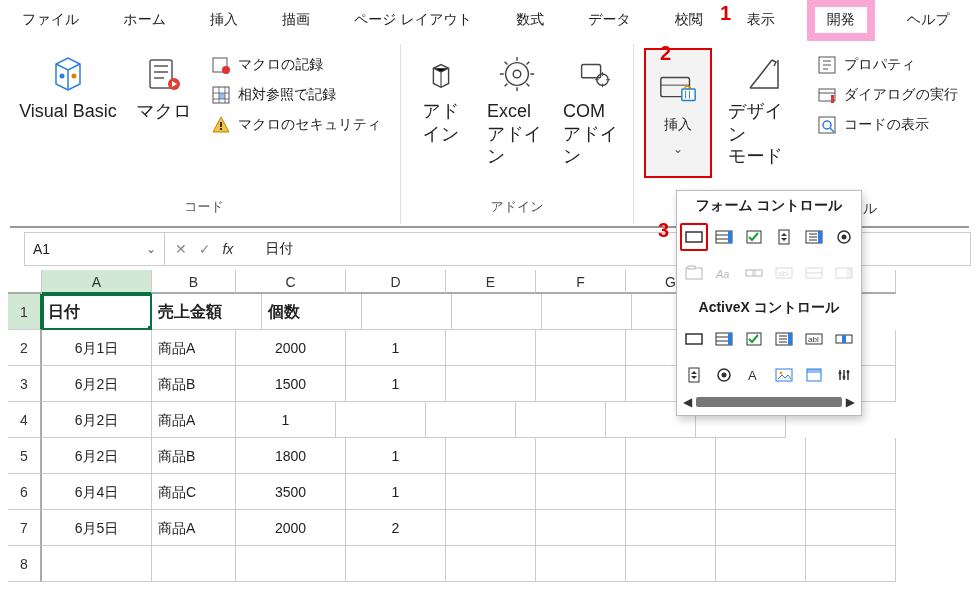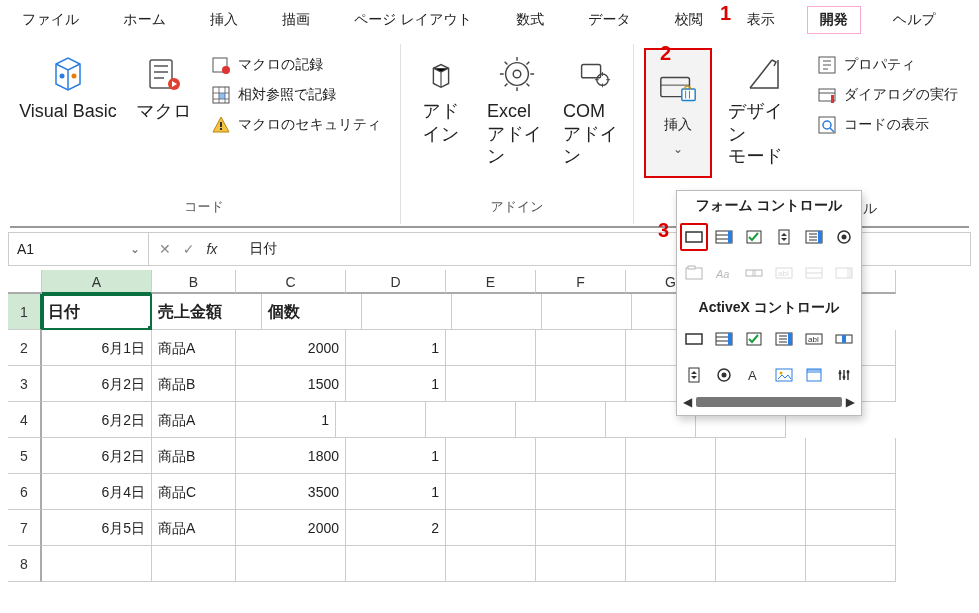--- a/index.html
+++ b/index.html
@@ -20,22 +20,21 @@
     height: 40px;
     padding: 0 10px;
     gap: 20px;
   }
   .menubar .menu-item {
     padding: 4px 12px;
     cursor: default;
     position: relative;
   }
   .menubar .menu-item.active {
-    border: 1px solid #f9a8d4;
-    font-weight: bold;
+    border: 8px solid #f9a8d4;
   }
   .ribbon {
     display: flex;
     align-items: flex-end;
     padding: 4px 8px 0 8px;
     background: #fff;
   }
   .rib-group {
     display: flex;
     flex-direction: column;
@@ -116,21 +115,21 @@
   .red-num {
     position: absolute;
     color: #d00;
     font-weight: bold;
     font-size: 20px;
     z-index: 50;
   }
   .formula-bar {
     display: flex;
     align-items: center;
-    margin: 4px 8px 0 8px;
+    margin: 4px 8px 0 24px;
     border: 1px solid #ccc;
     height: 34px;
   }
   .namebox {
     width: 140px;
     display: flex;
     align-items: center;
     justify-content: space-between;
     padding: 0 8px;
     border-right: 1px solid #ccc;
@@ -200,21 +199,21 @@
   .header-row .cell { font-weight: bold; font-size: 16px; }
   .widths-A { width: 110px; }
   .widths-B { width: 84px; }
   .widths-C { width: 110px; }
   .widths-D { width: 100px; }
   .widths-E { width: 90px; }
   .widths-F { width: 90px; }
   .widths-G { width: 90px; }
   .widths-H { width: 90px; }
   .widths-I { width: 90px; }
-  .num { text-align: right; }
+  .num { text-align: center; }
   .txt { text-align: left; }
   .active-cell {
     outline: 2px solid #0b7040;
     outline-offset: -2px;
     position: relative;
   }
   .active-cell::after {
     content: "";
     position: absolute;
     right: -3px;

